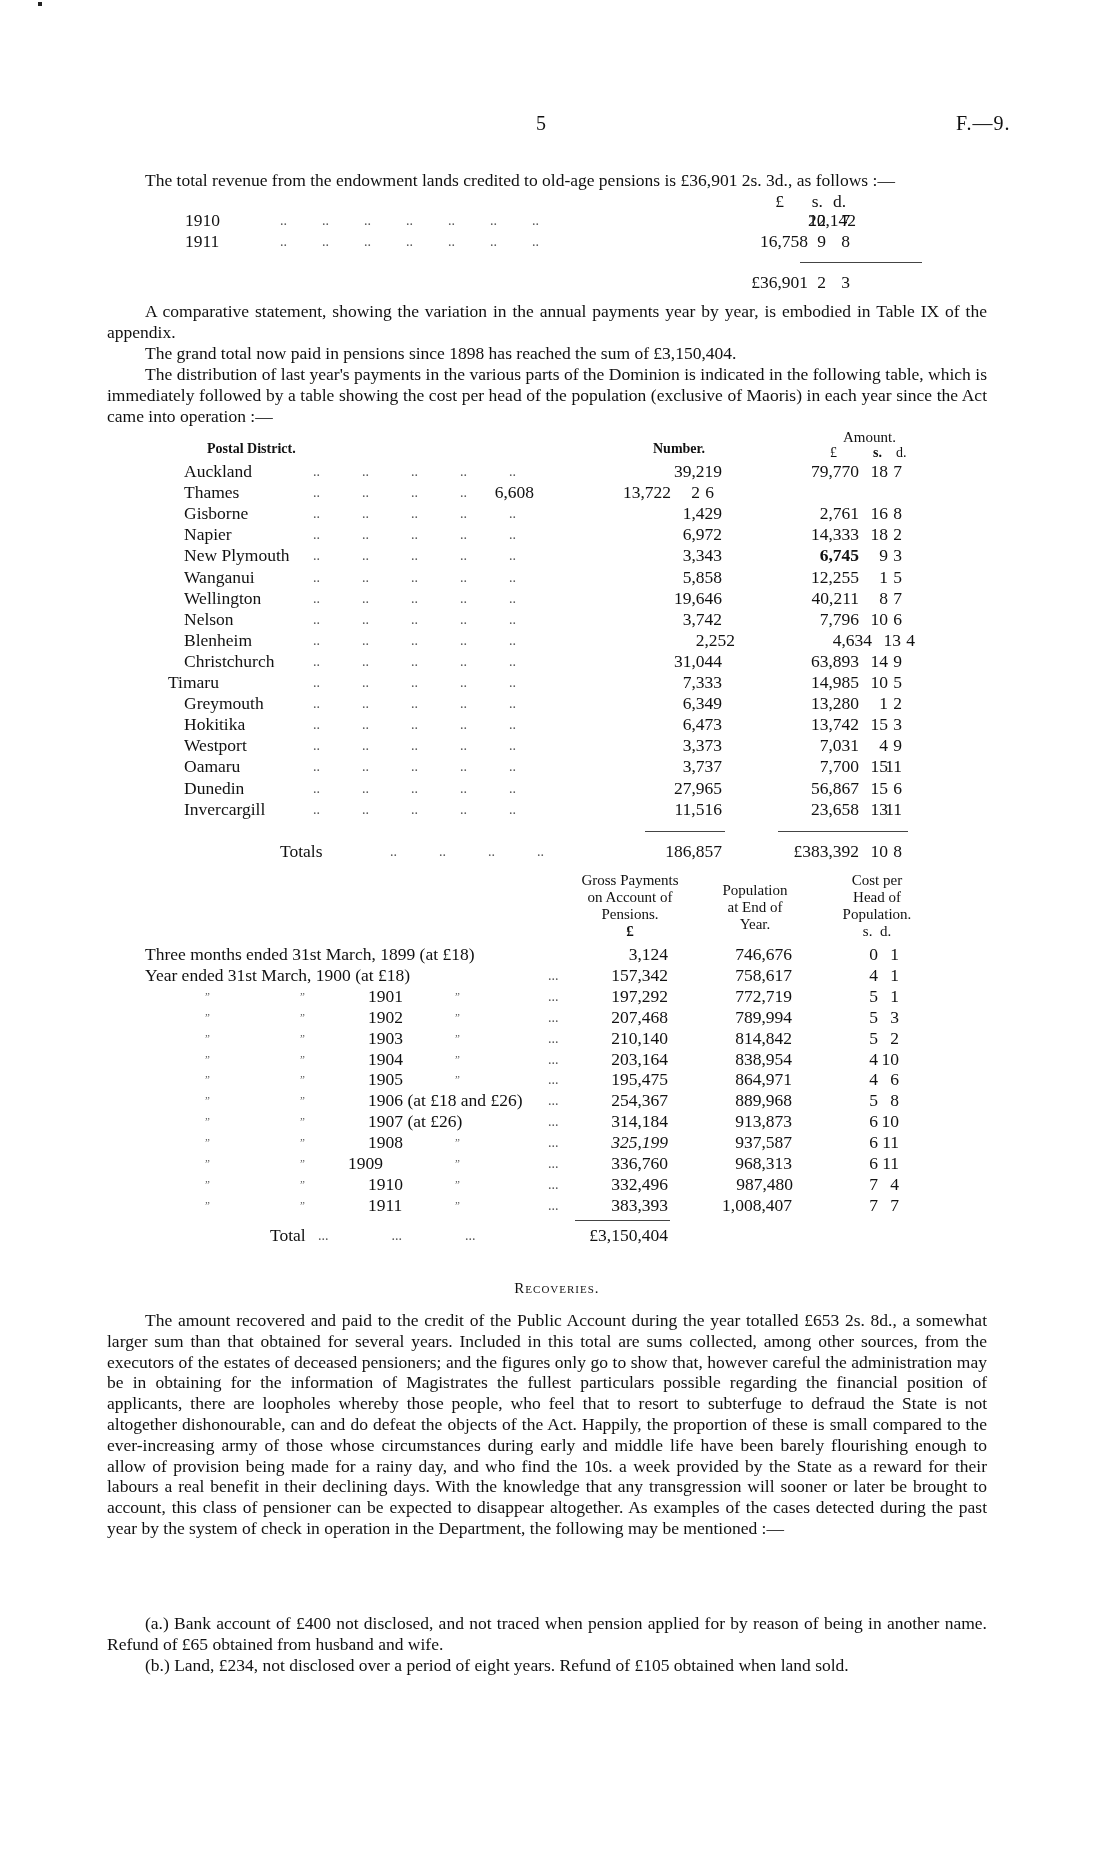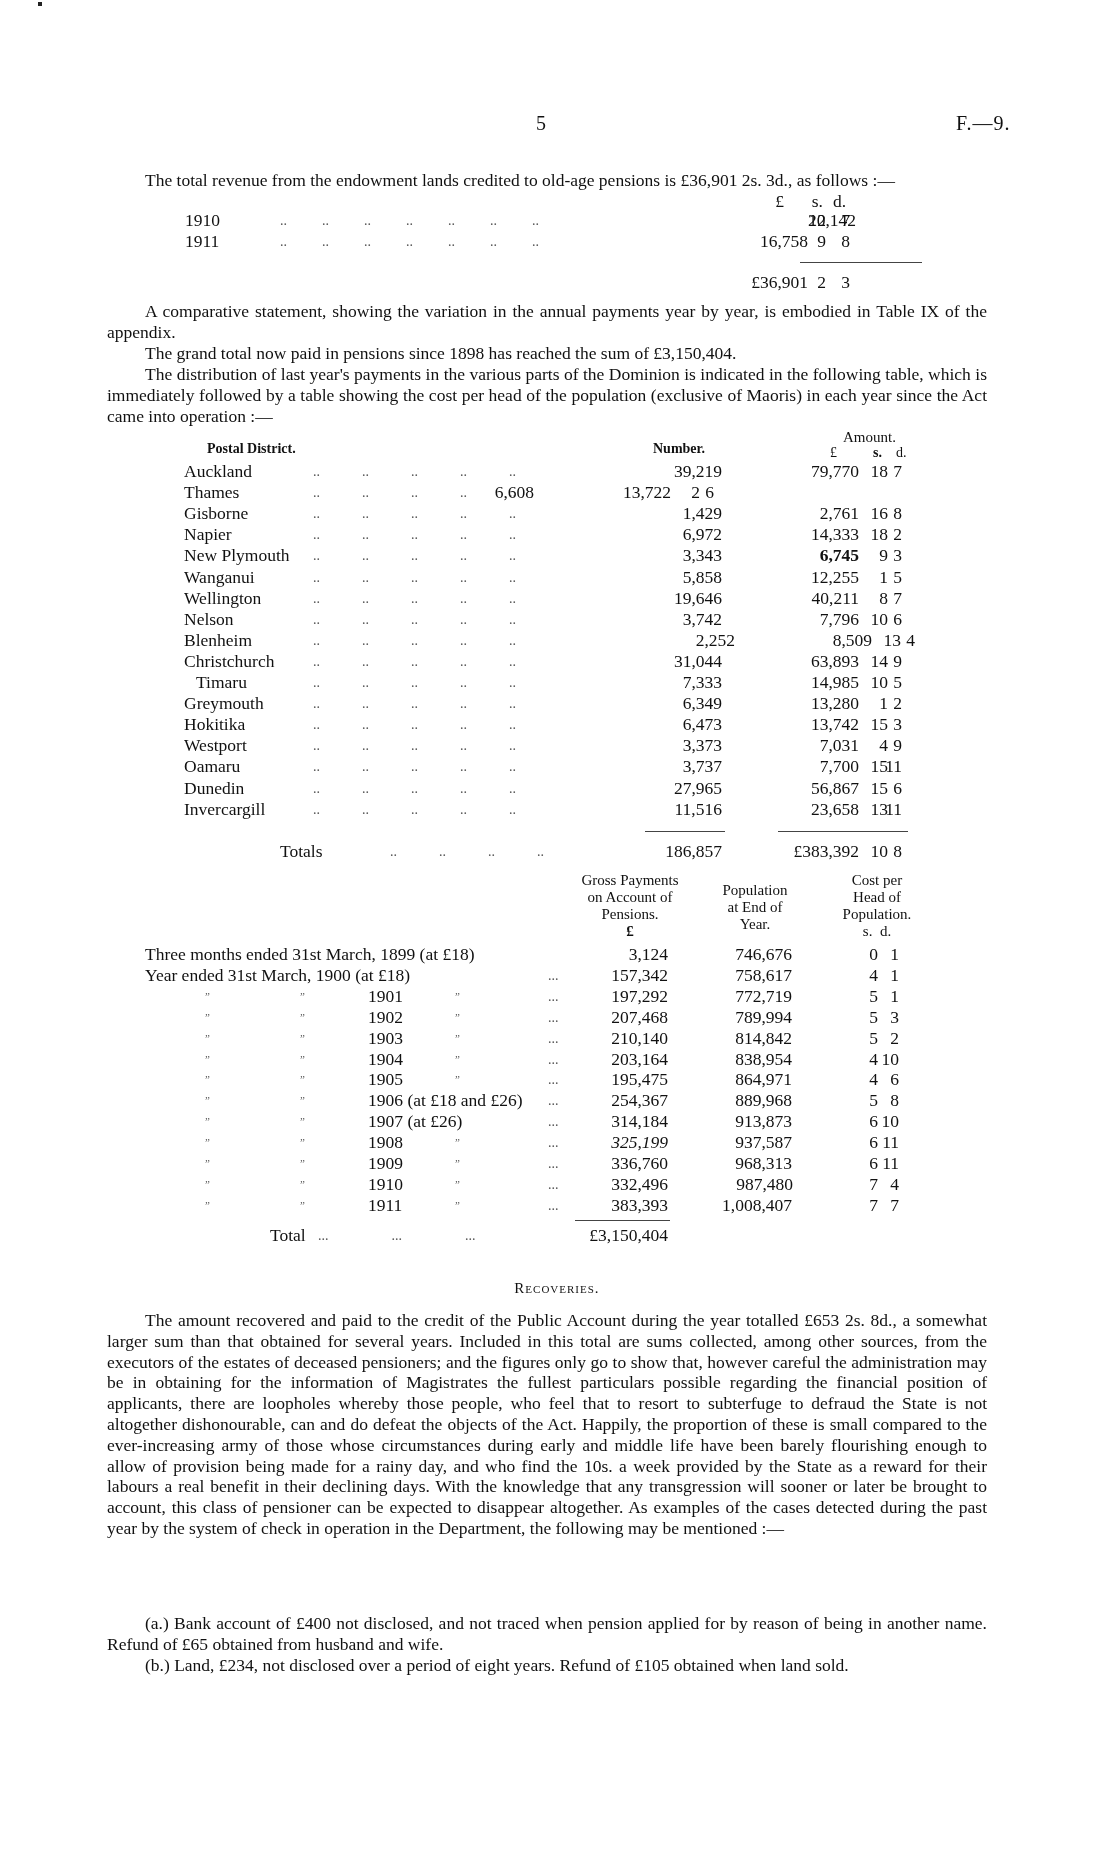--- a/index.html
+++ b/index.html
@@ -132,34 +132,34 @@
       <span class="dots" style="left:313px;">..&nbsp;&nbsp;&nbsp;&nbsp;&nbsp;&nbsp;&nbsp;&nbsp;&nbsp;&nbsp;&nbsp;&nbsp;..&nbsp;&nbsp;&nbsp;&nbsp;&nbsp;&nbsp;&nbsp;&nbsp;&nbsp;&nbsp;&nbsp;&nbsp;..&nbsp;&nbsp;&nbsp;&nbsp;&nbsp;&nbsp;&nbsp;&nbsp;&nbsp;&nbsp;&nbsp;&nbsp;..&nbsp;&nbsp;&nbsp;&nbsp;&nbsp;&nbsp;&nbsp;&nbsp;&nbsp;&nbsp;&nbsp;&nbsp;..</span>
       <span class="r" style="right:392px;">3,742</span>
       <span class="r" style="right:255px;">7,796</span>
       <span class="r" style="right:226px;">10</span>
       <span class="r" style="right:212px;">6</span>
     </div>
     <div class="row" style="top: 629.8px; left: 0px; width: 1114px; padding-left: 13px;">
       <span class="abs" style="left:184px;">Blenheim</span>
       <span class="dots" style="left:313px;">..&nbsp;&nbsp;&nbsp;&nbsp;&nbsp;&nbsp;&nbsp;&nbsp;&nbsp;&nbsp;&nbsp;&nbsp;..&nbsp;&nbsp;&nbsp;&nbsp;&nbsp;&nbsp;&nbsp;&nbsp;&nbsp;&nbsp;&nbsp;&nbsp;..&nbsp;&nbsp;&nbsp;&nbsp;&nbsp;&nbsp;&nbsp;&nbsp;&nbsp;&nbsp;&nbsp;&nbsp;..&nbsp;&nbsp;&nbsp;&nbsp;&nbsp;&nbsp;&nbsp;&nbsp;&nbsp;&nbsp;&nbsp;&nbsp;..</span>
       <span class="r" style="right:392px;">2,252</span>
-      <span class="r" style="right:255px;">8,509</span>
+      <span class="r" style="right:255px;">4,634</span>
       <span class="r" style="right:226px;">13</span>
       <span class="r" style="right:212px;">4</span>
     </div>
     <div class="row" style="top: 650.9px; left: 0px; width: 1114px;">
       <span class="abs" style="left:184px;">Christchurch</span>
       <span class="dots" style="left:313px;">..&nbsp;&nbsp;&nbsp;&nbsp;&nbsp;&nbsp;&nbsp;&nbsp;&nbsp;&nbsp;&nbsp;&nbsp;..&nbsp;&nbsp;&nbsp;&nbsp;&nbsp;&nbsp;&nbsp;&nbsp;&nbsp;&nbsp;&nbsp;&nbsp;..&nbsp;&nbsp;&nbsp;&nbsp;&nbsp;&nbsp;&nbsp;&nbsp;&nbsp;&nbsp;&nbsp;&nbsp;..&nbsp;&nbsp;&nbsp;&nbsp;&nbsp;&nbsp;&nbsp;&nbsp;&nbsp;&nbsp;&nbsp;&nbsp;..</span>
       <span class="r" style="right:392px;">31,044</span>
       <span class="r" style="right:255px;">63,893</span>
       <span class="r" style="right:226px;">14</span>
       <span class="r" style="right:212px;">9</span>
     </div>
     <div class="row" style="top: 672px; left: 0px; width: 1114px;">
-      <span class="abs" style="left:196px;text-align:right;">Timaru</span>
+      <span class="abs" style="left:168px;text-align:right;">Timaru</span>
       <span class="dots" style="left:313px;">..&nbsp;&nbsp;&nbsp;&nbsp;&nbsp;&nbsp;&nbsp;&nbsp;&nbsp;&nbsp;&nbsp;&nbsp;..&nbsp;&nbsp;&nbsp;&nbsp;&nbsp;&nbsp;&nbsp;&nbsp;&nbsp;&nbsp;&nbsp;&nbsp;..&nbsp;&nbsp;&nbsp;&nbsp;&nbsp;&nbsp;&nbsp;&nbsp;&nbsp;&nbsp;&nbsp;&nbsp;..&nbsp;&nbsp;&nbsp;&nbsp;&nbsp;&nbsp;&nbsp;&nbsp;&nbsp;&nbsp;&nbsp;&nbsp;..</span>
       <span class="r" style="right:392px;">7,333</span>
       <span class="r" style="right:255px;">14,985</span>
       <span class="r" style="right:226px;">10</span>
       <span class="r" style="right:212px;">5</span>
     </div>
     <div class="row" style="top: 693.1px; left: 0px; width: 1114px;">
       <span class="abs" style="left:184px;">Greymouth</span>
       <span class="dots" style="left:313px;">..&nbsp;&nbsp;&nbsp;&nbsp;&nbsp;&nbsp;&nbsp;&nbsp;&nbsp;&nbsp;&nbsp;&nbsp;..&nbsp;&nbsp;&nbsp;&nbsp;&nbsp;&nbsp;&nbsp;&nbsp;&nbsp;&nbsp;&nbsp;&nbsp;..&nbsp;&nbsp;&nbsp;&nbsp;&nbsp;&nbsp;&nbsp;&nbsp;&nbsp;&nbsp;&nbsp;&nbsp;..&nbsp;&nbsp;&nbsp;&nbsp;&nbsp;&nbsp;&nbsp;&nbsp;&nbsp;&nbsp;&nbsp;&nbsp;..</span>
       <span class="r" style="right:392px;">6,349</span>
@@ -336,21 +336,21 @@
       <span class="abs" style="left:455px;font-size:11px;color:#555;">”</span>
       <span class="dots" style="left:548px;">...</span>
       <span class="r" style="right:446px;font-style:italic;">325,199</span>
       <span class="r" style="right:322px;">937,587</span>
       <span class="r" style="right:236px;">6</span>
       <span class="r" style="right:215px;">11</span>
     </div>
     <div class="row" style="top: 1153px; left: 0px; width: 1114px;">
       <span class="abs" style="left:205px;font-size:11px;color:#555;">”</span>
       <span class="abs" style="left:300px;font-size:11px;color:#555;">”</span>
-      <span class="abs" style="left:368px;">1909</span>
+      <span class="abs" style="left:348px;">1909</span>
       <span class="abs" style="left:455px;font-size:11px;color:#555;">”</span>
       <span class="dots" style="left:548px;">...</span>
       <span class="r" style="right:446px;">336,760</span>
       <span class="r" style="right:322px;">968,313</span>
       <span class="r" style="right:236px;">6</span>
       <span class="r" style="right:215px;">11</span>
     </div>
     <div class="row" style="top: 1173.9px; left: 0px; width: 1114px;">
       <span class="abs" style="left:205px;font-size:11px;color:#555;">”</span>
       <span class="abs" style="left:300px;font-size:11px;color:#555;">”</span>

